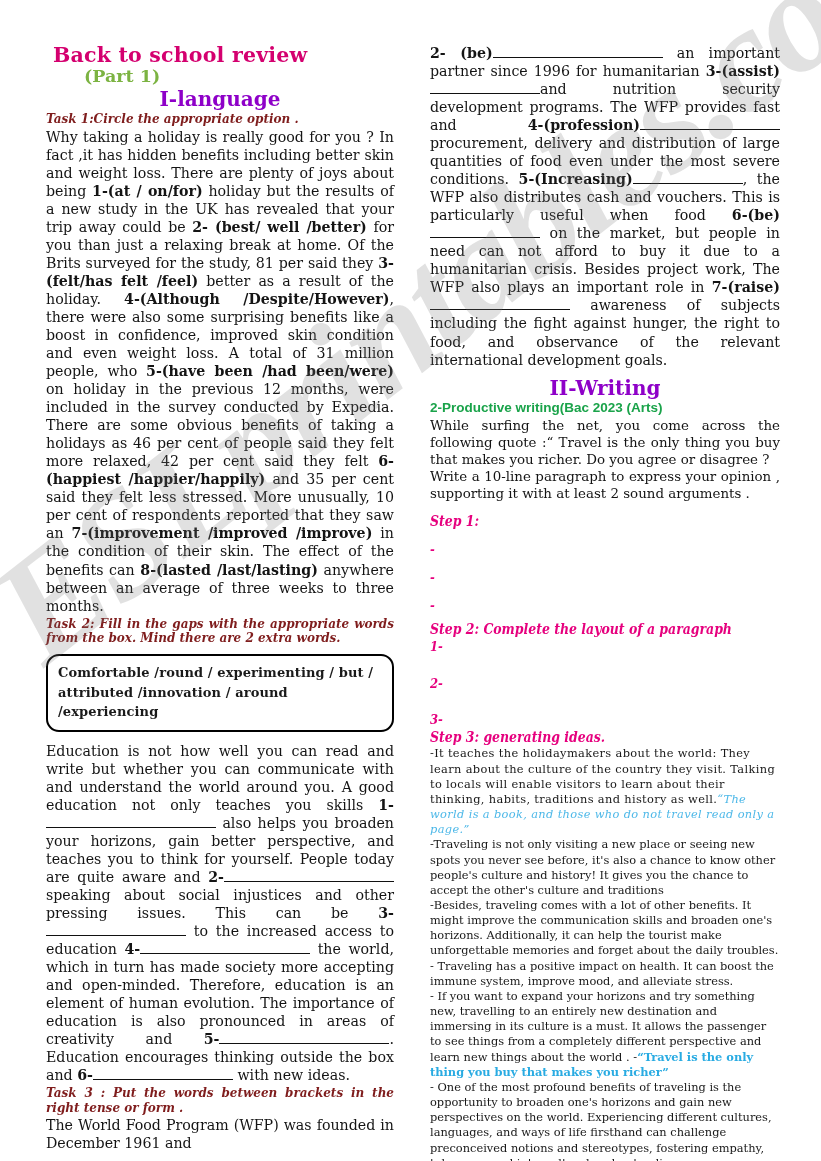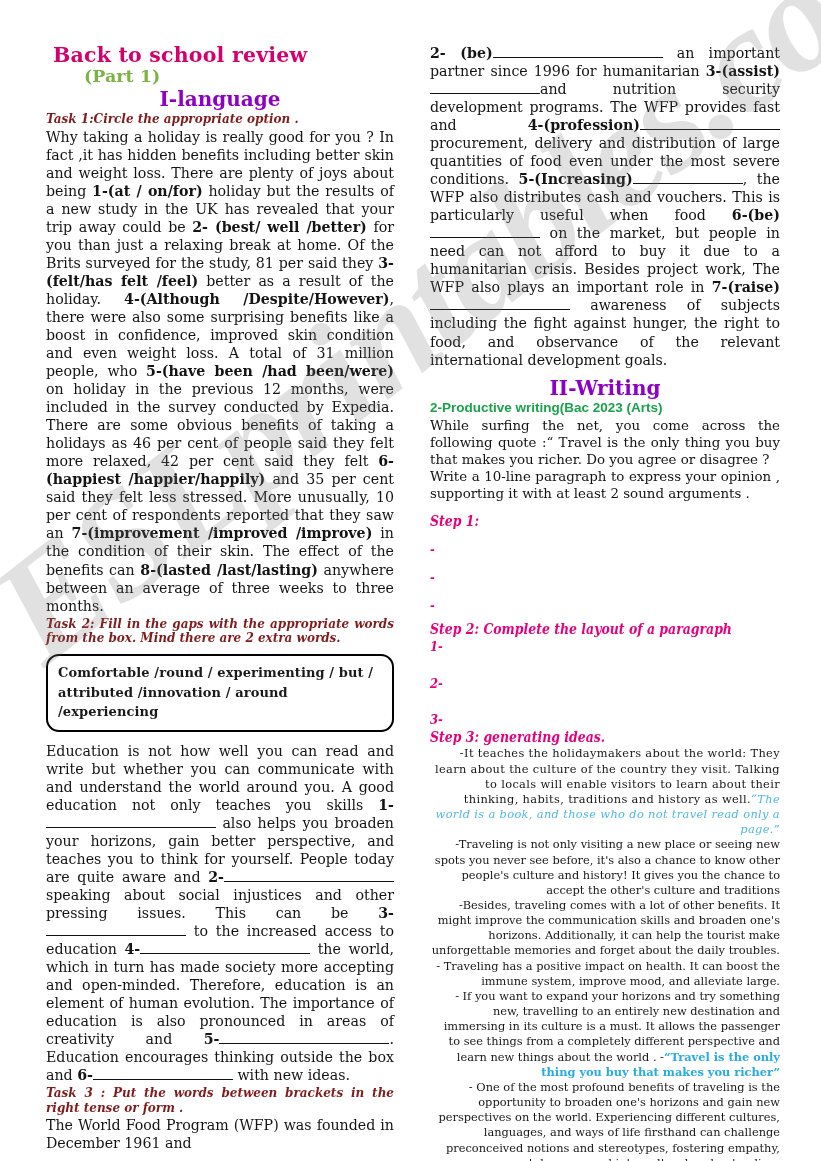--- a/index.html
+++ b/index.html
@@ -163,21 +163,21 @@
   .sp-gap-sm { height: 11px; }
   .sp-gap-md { height: 20px; }
 
   
   .idea {
     font-family: "DejaVu Serif", "Liberation Serif", serif;
     font-size: 11.4px;
     line-height: 1.33;
     margin: 0;
     color: #181818;
-    text-align: right;
+    text-align: left;
   }
   .idea .quote-it {
     color: #4db8e8;
     font-style: italic;
   }
   .idea .quote-bold {
     color: #29abe2;
     font-weight: bold;
     margin-top: 48px;
   }
@@ -245,18 +245,18 @@
     <div class="sp-gap-md"></div>
     <div class="step-item">2-</div>
     <div class="sp-gap-md"></div>
     <div class="step-item">3-</div>
 
     <div class="step-head">Step 3: generating ideas.</div>
 
     <p class="idea tracked"><span>-It teaches the holidaymakers  about the world: They learn about the culture of the country they visit. Talking to locals will enable visitors to learn about their thinking, habits, traditions and history as well.</span><span class="quote-it">“The world is a book, and those who do not travel read only a page.”</span></p>
     <p class="idea">-Traveling is not only visiting a new place or seeing new spots you never see before, it's also a chance to know other people's culture and history! It gives you the chance to accept the other's culture and traditions</p>
     <p class="idea">-Besides, traveling comes with a lot of other benefits. It might improve the communication skills and broaden one's horizons. Additionally, it can help the tourist  make unforgettable memories and forget about the daily troubles.</p>
-    <p class="idea">- Traveling has a positive impact on health. It can boost the immune system, improve mood, and alleviate large.</p>
+    <p class="idea">- Traveling has a positive impact on health. It can boost the immune system, improve mood, and alleviate stress.</p>
     <p class="idea"><span>- If you want to expand your horizons and try something new, travelling to an entirely new destination and immersing in its culture is a must. It allows the passenger to see things from a completely different perspective and learn new things about the world . -</span><span class="quote-bold">“Travel is the only thing you buy that makes you richer”</span></p>
     <p class="idea">- One of the most profound benefits of traveling is the opportunity to broaden one's horizons and gain new perspectives on the world. Experiencing different cultures, languages, and ways of life firsthand can challenge preconceived notions and stereotypes, fostering empathy, tolerance, and intercultural understanding.</p>
 
   </div>
 </div>
 
 </body></html>

